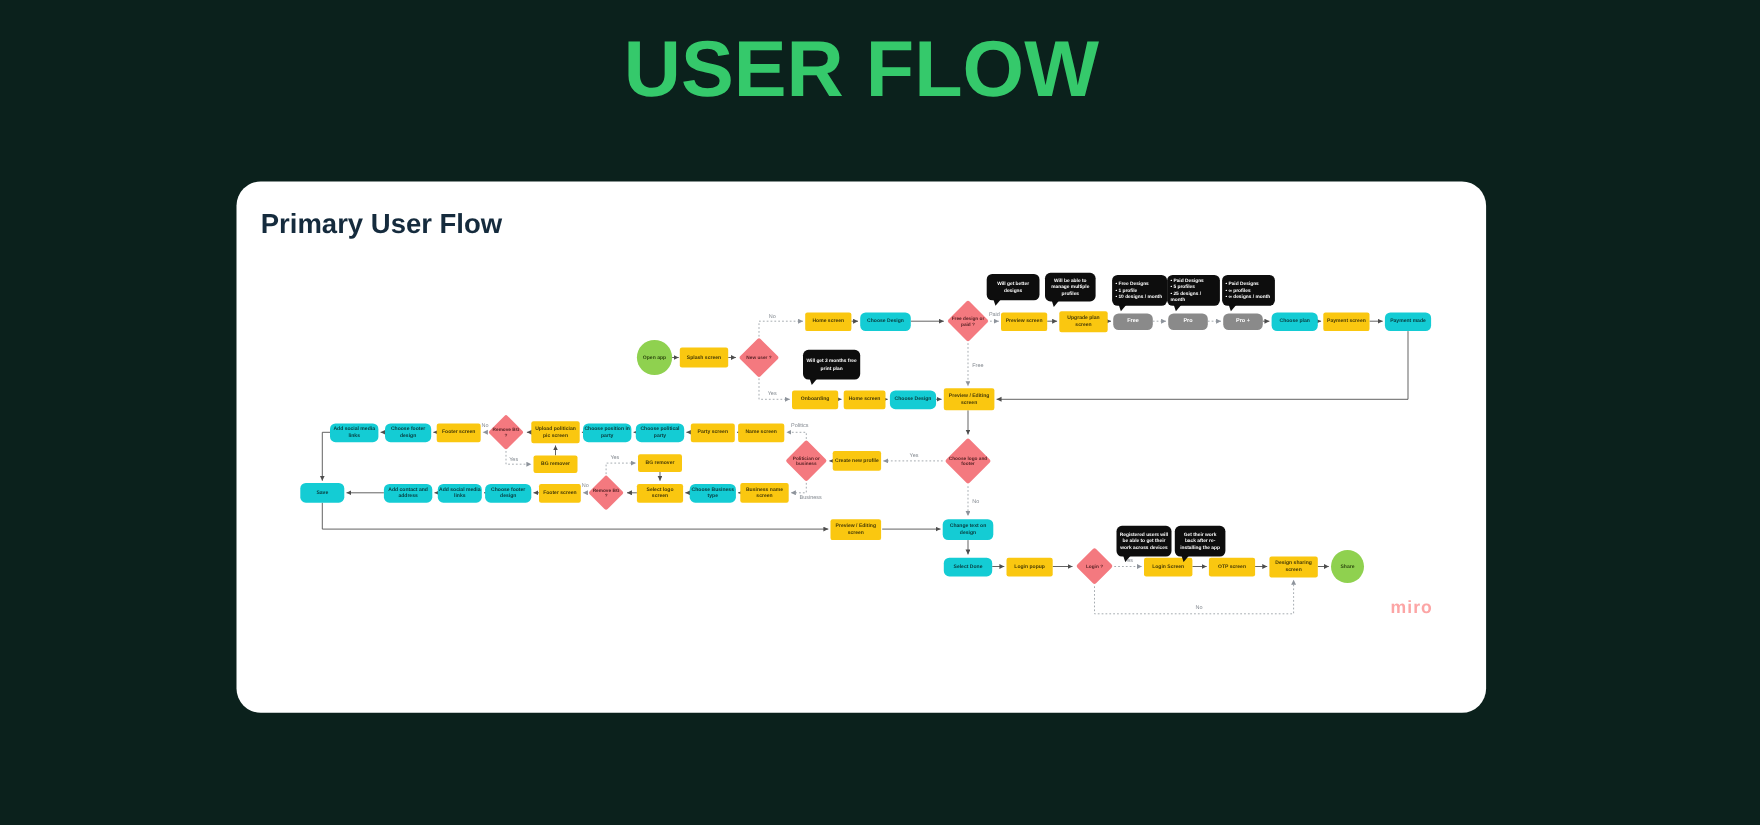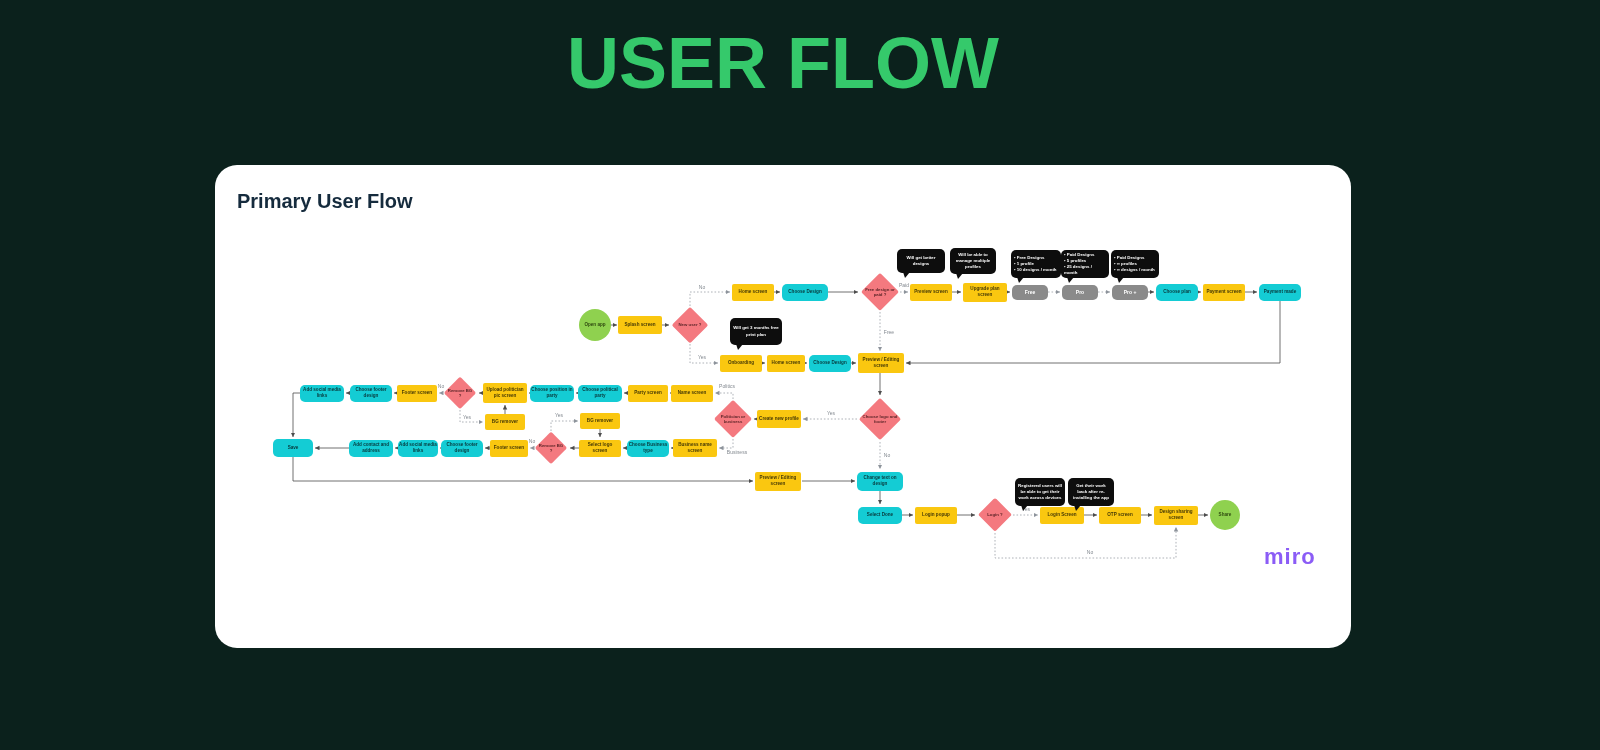--- a/index.html
+++ b/index.html
@@ -12,25 +12,25 @@
     position:absolute;left:215px;top:26px;width:1136px;
     text-align:center;font-size:72px;line-height:1.05;font-weight:800;
     color:#35c96b;letter-spacing:0px;
   }
   .card{
     position:absolute;left:215px;top:165px;width:1136px;height:483px;
     background:#ffffff;border-radius:22px;
   }
   .card-title{
     position:absolute;left:237px;top:190px;
-    font-size:20px;font-weight:700;color:#152b3d;
+    font-size:25px;font-weight:700;color:#152b3d;
   }
   .watermark{
     position:absolute;left:1264px;top:544px;
-    font-size:22px;font-weight:700;color:#8b5cf6;letter-spacing:1px;
+    font-size:16px;font-weight:700;color:#fca5a5;letter-spacing:1px;
   }
   #edges{position:absolute;left:0;top:0;width:1600px;height:750px;pointer-events:none;}
   .node{
     position:absolute;display:flex;align-items:center;justify-content:center;
     text-align:center;font-size:4.6px;line-height:1.25;font-weight:600;
     box-sizing:border-box;padding:1px;
   }
   .rect-yellow{background:#fac710;border-radius:2px;color:#463a06;}
   .rect-cyan{background:#14ccd4;border-radius:5px;color:#083a3d;}
   .rect-gray{background:#8a8a8a;border-radius:5px;color:#ffffff;font-size:5px;}

